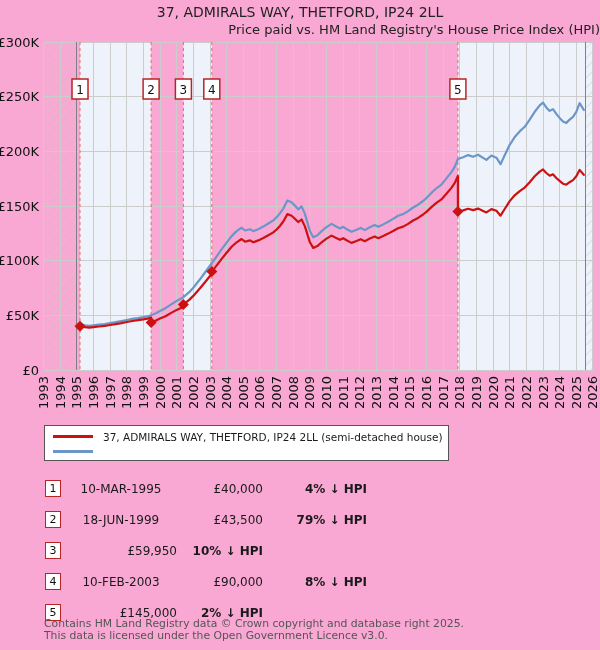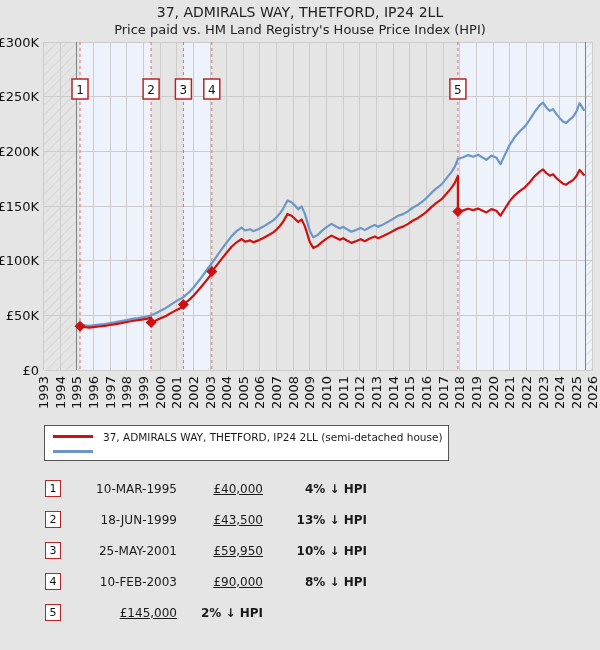--- a/index.html
+++ b/index.html
@@ -1,31 +1,31 @@
 <!DOCTYPE html>
 <html><head>
 <meta charset="utf-8">
 <style>
   html,body{margin:0;padding:0;background:#fff;}
-  .page{position:relative;width:600px;height:650px;background:#e5e5e5;overflow:hidden;
+  .page{position:relative;width:600px;height:650px;background:#f9a8d4;overflow:hidden;
         font-family:"DejaVu Sans","Liberation Sans",sans-serif;color:#1a1a1a;}
   .title{position:absolute;top:4px;left:0;width:100%;text-align:center;font-size:14px;color:#222;}
-  .subtitle{position:absolute;top:22px;left:0;width:100%;text-align:center;font-size:13px;color:#222;}
+  .subtitle{position:absolute;top:22px;left:0;width:100%;text-align:right;font-size:13px;color:#222;}
   .chart{position:absolute;top:0;left:0;width:600px;height:425px;}
   .legend{position:absolute;left:44px;top:425px;width:405px;height:36px;box-sizing:border-box;
           border:1px solid #555;background:#fff;padding:3px 4px 2px 8px;}
   .legend-item{display:flex;align-items:center;height:15px;}
   .swatch{display:inline-block;width:40px;height:0;border-top:3px solid #000;margin-right:10px;flex:0 0 auto;}
   .legend-label{font-size:10.5px;white-space:nowrap;}
   .sales-table{position:absolute;left:45px;top:473px;width:330px;}
   .sale-row{display:grid;grid-template-columns:20px 112px 86px 104px;align-items:center;height:31px;}
   .numbox{width:14px;height:15px;border:1.6px solid #b92525;background:#fff;font-size:11px;
           display:flex;align-items:center;justify-content:center;color:#111;}
-  .sale-date{text-align:right;font-size:12px;}
-  .sale-price{text-align:right;font-size:12px;text-decoration:underline;}
+  .sale-date{text-align:center;font-size:12px;}
+  .sale-price{text-align:right;font-size:12px;}
   .sale-delta{text-align:right;font-size:12px;font-weight:bold;}
   .footer{position:absolute;left:44px;top:618px;font-size:10.8px;line-height:1.1;color:#555;}
 </style>
 </head>
 <body>
 
 <div class="page">
   <div class="title">37, ADMIRALS WAY, THETFORD, IP24 2LL</div>
   <div class="subtitle">Price paid vs. HM Land Registry's House Price Index (HPI)</div>
   <div class="chart" id="chart"><svg width="600" height="425" viewBox="0 0 600 425" style="font-family:'DejaVu Sans','Liberation Sans',sans-serif">
@@ -171,33 +171,36 @@
       <div class="sale-row">
         <div class="numbox">1</div>
         <div class="sale-date">10-MAR-1995</div>
         <div class="sale-price">£40,000</div>
         <div class="sale-delta">4% ↓ HPI</div>
       </div>
       <div class="sale-row">
         <div class="numbox">2</div>
         <div class="sale-date">18-JUN-1999</div>
         <div class="sale-price">£43,500</div>
-        <div class="sale-delta">13% ↓ HPI</div>
+        <div class="sale-delta">79% ↓ HPI</div>
       </div>
       <div class="sale-row">
         <div class="numbox">3</div>
-        <div class="sale-date">25-MAY-2001</div>
         <div class="sale-price">£59,950</div>
         <div class="sale-delta">10% ↓ HPI</div>
       </div>
       <div class="sale-row">
         <div class="numbox">4</div>
         <div class="sale-date">10-FEB-2003</div>
         <div class="sale-price">£90,000</div>
         <div class="sale-delta">8% ↓ HPI</div>
       </div>
       <div class="sale-row">
         <div class="numbox">5</div>
         <div class="sale-price">£145,000</div>
         <div class="sale-delta">2% ↓ HPI</div>
       </div>
     </div>
+  <div class="footer">
+    <div>Contains HM Land Registry data © Crown copyright and database right 2025.</div>
+    <div>This data is licensed under the Open Government Licence v3.0.</div>
+  </div>
 </div>
 
 </body></html>

